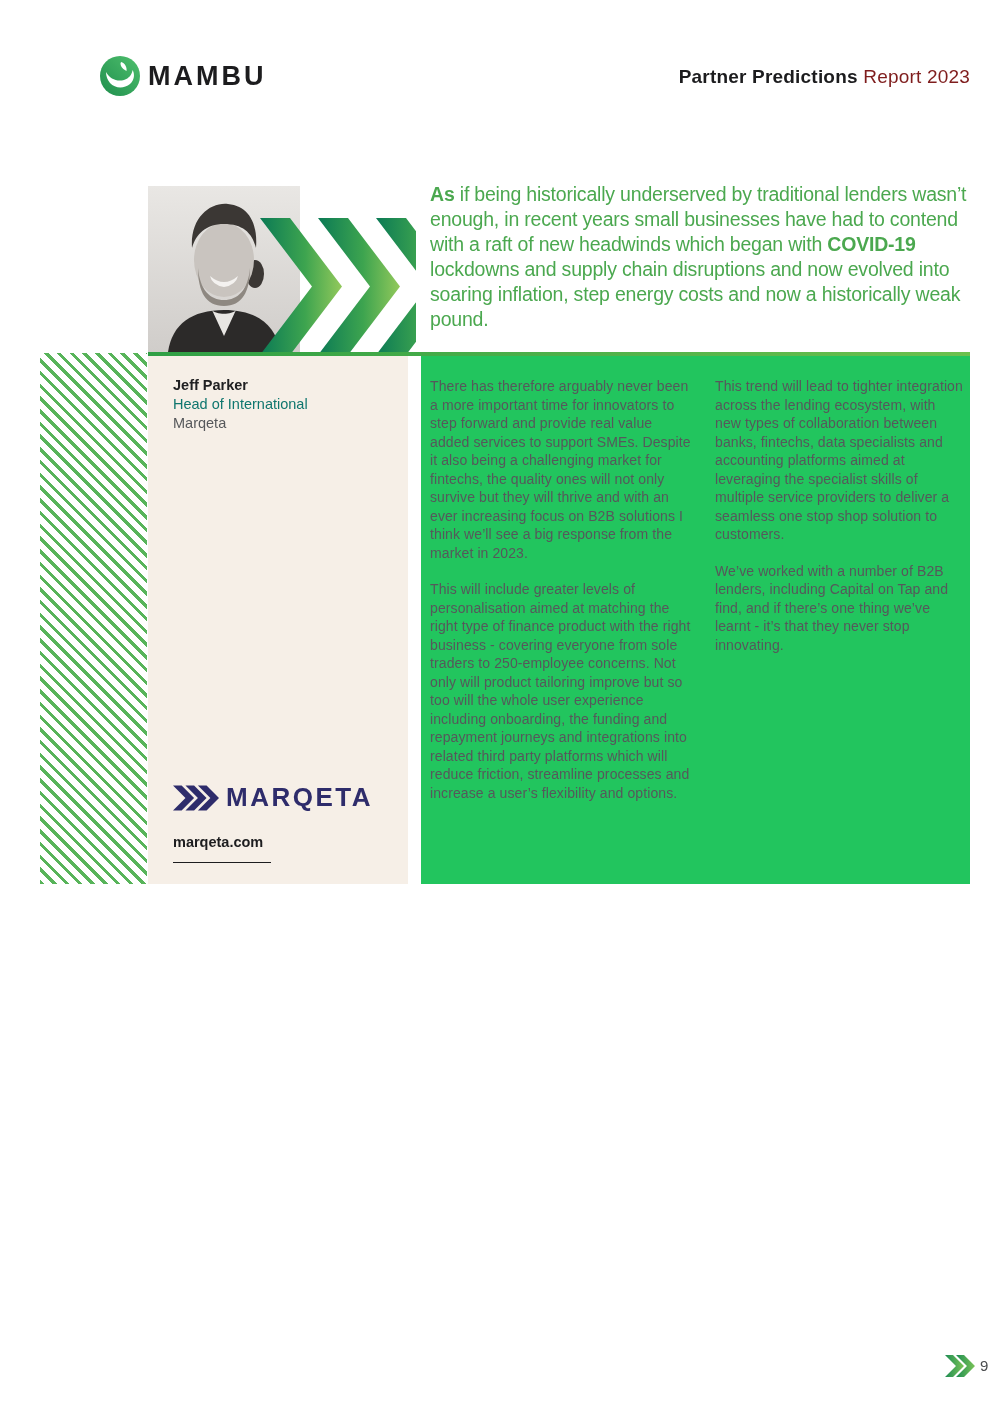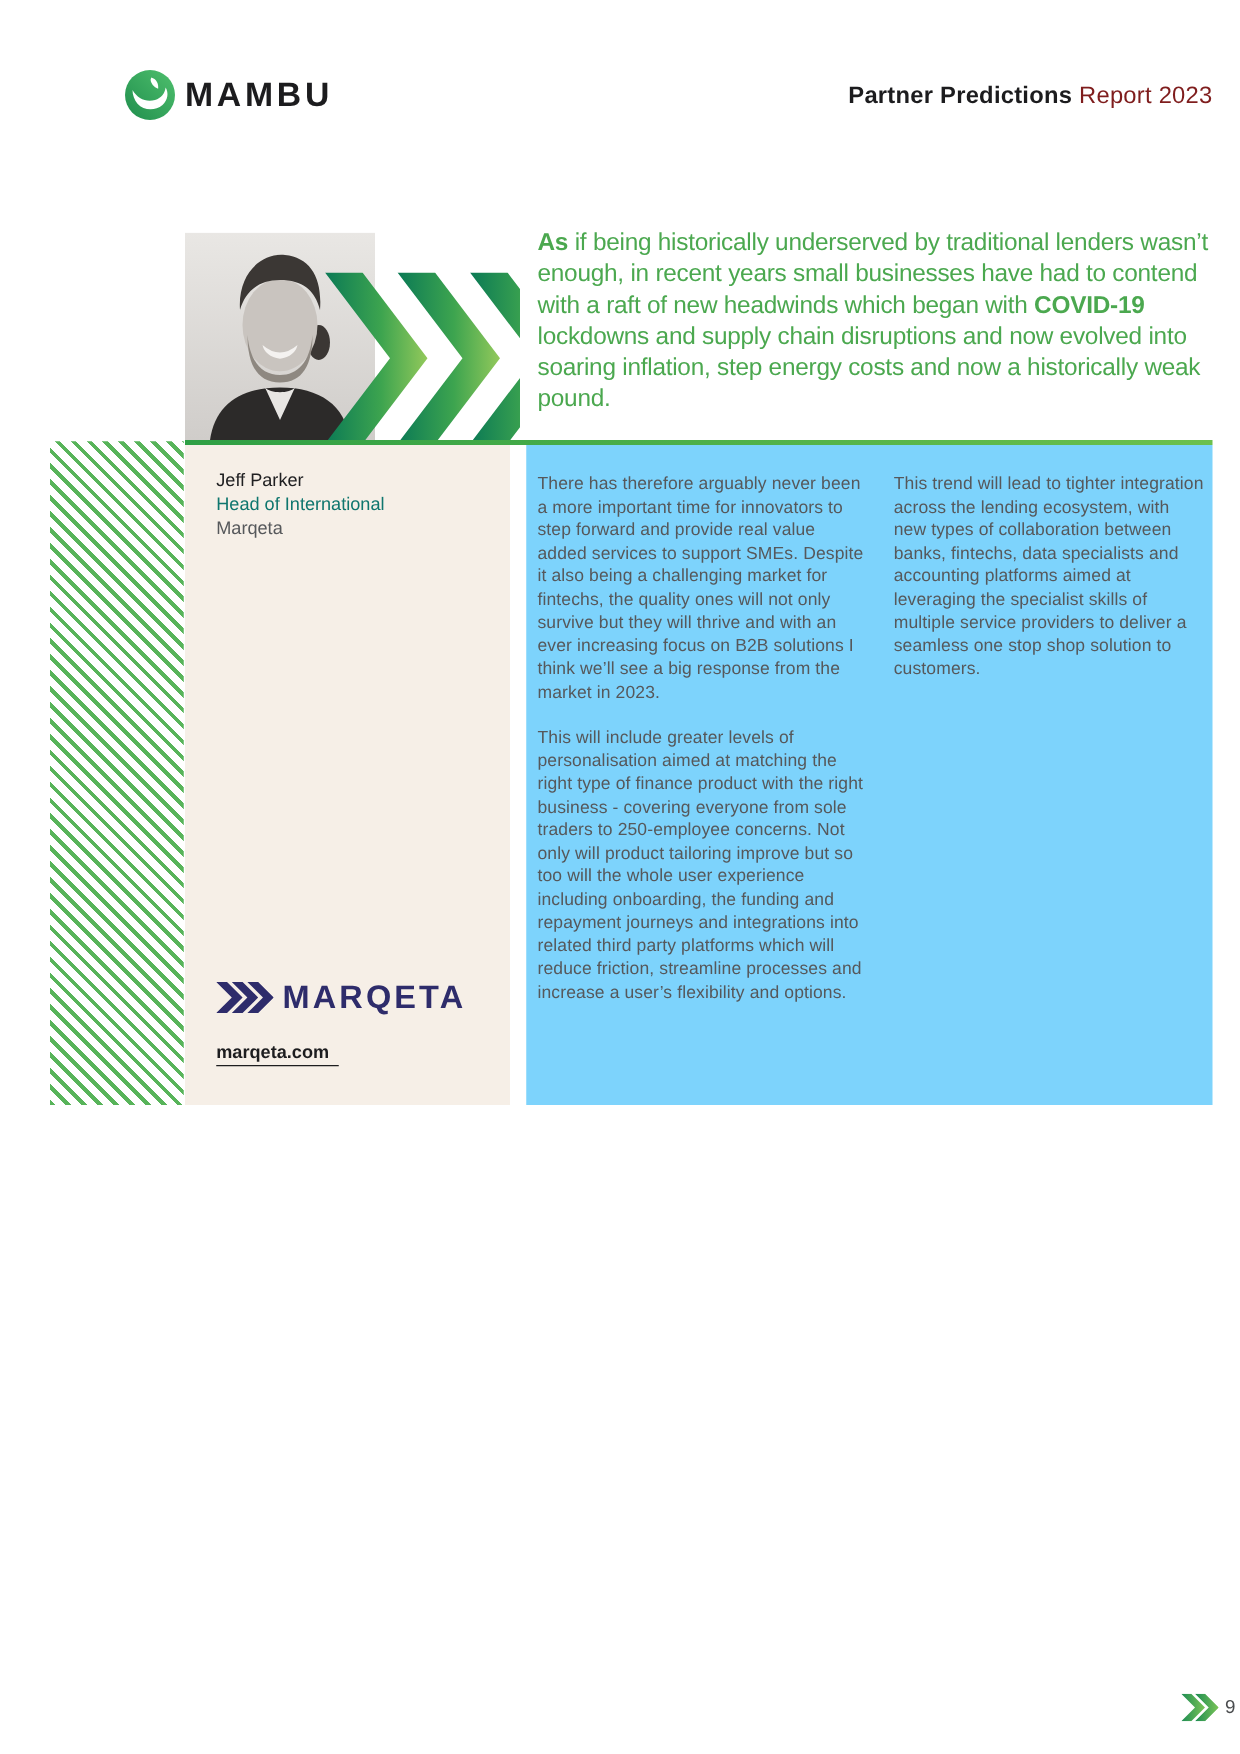--- a/index.html
+++ b/index.html
@@ -22,29 +22,29 @@
 
   .rule { position:absolute; left:108px; top:352px; width:822px; height:4px;
           background:linear-gradient(90deg,#2f9f45,#6cc04d); }
 
   
   .stripes { position:absolute; left:0; top:353px; width:107px; height:531px;
              background:repeating-linear-gradient(45deg,#58b45a 0 3.2px,#ffffff 3.2px 9px); }
 
   
   .author-panel { position:absolute; left:108px; top:356px; width:260px; height:528px; background:#f6efe7; }
-  .author-name { position:absolute; left:25px; top:20px; font-size:14.5px; font-weight:400; color:#202022; line-height:19px; }
+  .author-name { position:absolute; left:25px; top:20px; font-size:14.5px; font-weight:700; color:#202022; line-height:19px; }
   .author-role { position:absolute; left:25px; top:39px; font-size:14.5px; color:#0f766e; line-height:19px; }
   .author-company { position:absolute; left:25px; top:58px; font-size:14.5px; color:#56585b; line-height:19px; }
   .marqeta-logo { position:absolute; left:25px; top:426px; display:flex; align-items:center; gap:7px; }
   .marqeta-text { font-size:26px; font-weight:700; letter-spacing:2.5px; color:#2e2c6b; }
   .website { position:absolute; left:25px; top:478px; font-size:14.5px; font-weight:700; color:#1d1d1f;
-             text-decoration:none; border-bottom:1.5px solid #1d1d1f; padding-right:8px; padding-bottom:2px; cursor:pointer; }
+             text-decoration:none; border-bottom:1.5px solid #1d1d1f; padding-right:8px; padding-bottom:12px; cursor:pointer; }
 
-  .body-panel { position:absolute; left:381px; top:356px; width:549px; height:528px; background:#7dd3fc; }
+  .body-panel { position:absolute; left:381px; top:356px; width:549px; height:528px; background:#22c55e; }
   .col { position:absolute; top:21px; font-size:14px; line-height:18.5px; color:#56585b; letter-spacing:0.1px; }
   .col-1 { left:9px; width:264px; }
   .col-2 { left:294px; width:250px; }
   .col p + p { margin-top:18px; }
 
   
   .footer-chevron { position:absolute; left:905px; top:1355px; width:30px; height:22px; }
   .page-num { position:absolute; left:940px; top:1357px; font-size:15px; color:#4a4c4e; }
 </style>
 </head>
@@ -126,20 +126,21 @@
     <a class="website">marqeta.com</a>
   </aside>
 
   <section class="body-panel">
     <div class="col col-1">
       <p>There has therefore arguably never been a more important time for innovators to step forward and provide real value added services to support SMEs. Despite it also being a challenging market for fintechs, the quality ones will not only survive but they will thrive and with an ever increasing focus on B2B solutions I think we’ll see a big response from the market in 2023.</p>
       <p>This will include greater levels of personalisation aimed at matching the right type of finance product with the right business - covering everyone from sole traders to 250-employee concerns. Not only will product tailoring improve but so too will the whole user experience including onboarding, the funding and repayment journeys and integrations into related third party platforms which will reduce friction, streamline processes and increase a user’s flexibility and options.</p>
     </div>
     <div class="col col-2">
       <p>This trend will lead to tighter integration across the lending ecosystem, with new types of collaboration between banks, fintechs, data specialists and accounting platforms aimed at leveraging the specialist skills of multiple service providers to deliver a seamless one stop shop solution to customers.</p>
+      <p>We’ve worked with a number of B2B lenders, including Capital on Tap and find, and if there’s one thing we’ve learnt - it’s that they never stop innovating.</p>
     </div>
   </section>
 
   <svg class="footer-chevron" viewBox="0 0 30 22">
     <defs>
       <linearGradient id="fg" x1="0" y1="0" x2="1" y2="0">
         <stop offset="0" stop-color="#1d8c53"></stop>
         <stop offset="1" stop-color="#7bc457"></stop>
       </linearGradient>
     </defs>

